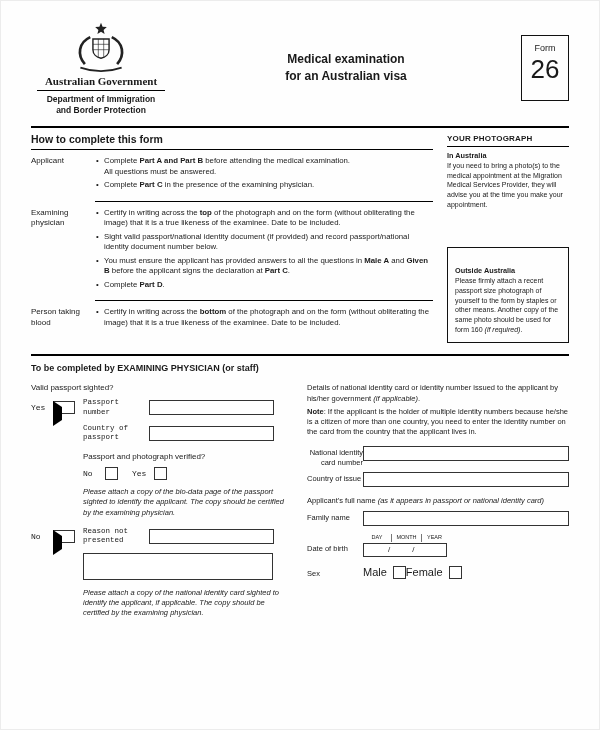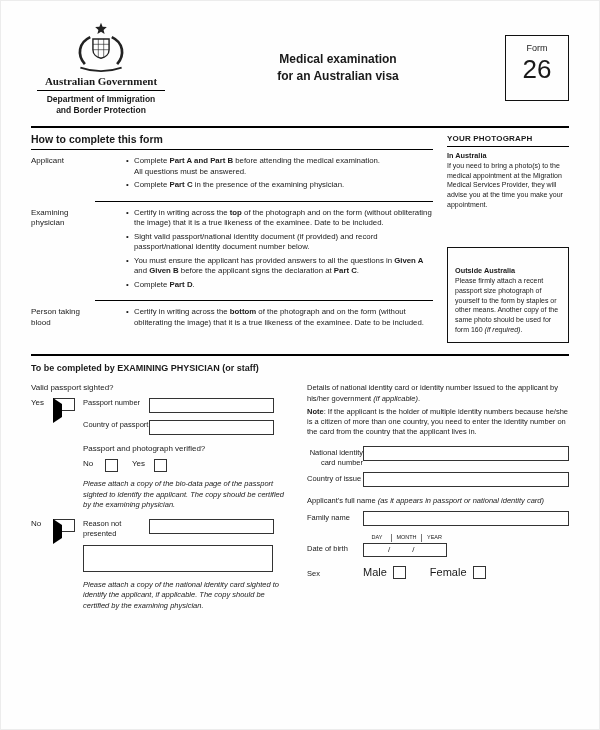--- a/index.html
+++ b/index.html
@@ -9,51 +9,51 @@
           padding:20px 30px 0 30px; position:relative; overflow:hidden; }
 
   
   .hdr { display:flex; }
   .crest-block { width:140px; text-align:center; }
   .crest-block svg { display:block; margin:0 auto; }
   .gov-name { font-family:"Liberation Serif", serif; font-weight:bold; font-size:11px; margin-top:2px; }
   .gov-rule { border-top:1px solid #000; margin:3px 6px 3px 6px; }
   .dept { font-weight:bold; font-size:8.5px; line-height:1.3; }
   .title-block { flex:1; text-align:center; padding-top:30px; font-size:12px; font-weight:bold; line-height:1.45; }
-  .form-box { width:64px; height:66px; border:1.5px solid #111; margin-top:14px; text-align:center; padding-top:7px; }
+  .form-box { width:48px; height:66px; border:1.5px solid #111; margin-top:14px; text-align:center; padding-top:7px; }
   .form-box .flbl { font-size:9px; }
   .form-box .fnum { font-size:26px; line-height:1.1; margin-top:2px; }
 
   .rule2 { border-top:2.3px solid #000; }
   .thin  { border-top:1px solid #000; }
 
   
   .cols { display:flex; gap:14px; margin-top:10px; }
   .lcol { width:402px; }
   .rcol { flex:1; }
   .howto-h { font-size:10.5px; font-weight:bold; margin:5px 0 4px 0; }
-  .irow { display:flex; padding:6px 0 7px 0;gap:30px; }
+  .irow { display:flex; padding:6px 0 7px 0; }
   .irow .lab { width:64px; font-size:8px; line-height:1.3; padding-right:4px; }
   .bullets { flex:1; font-size:7.8px; line-height:1.35; }
   .bullet { position:relative; padding-left:9px; margin-bottom:3px; white-space:pre-line; }
   .bullet::before { content:"\2022"; position:absolute; left:1px; top:0; }
   .sep-ind { border-top:1px solid #000; margin-left:64px; }
 
   .photo-h { font-size:8px; font-weight:bold; margin:6px 0 3px 0; letter-spacing:.2px; }
   .photo-sub { font-size:7.3px; font-weight:bold; margin-top:4px; }
   .photo-txt { font-size:7px; line-height:1.38; margin-top:1px; }
   .outside-box { border:1px solid #111; padding:6px 7px 8px 7px; margin-top:38px; }
 
   
   .phys-h { font-size:9px; font-weight:bold; margin:7px 0 10px 0; }
   .fcols { display:flex; gap:16px; }
   .f-left { width:260px; }
   .f-right { flex:1; }
   .q { font-size:8px; margin-bottom:6px; }
-  .frow { display:flex; margin-bottom:7px; }
+  .frow { display:flex; align-items:center; margin-bottom:7px;font-family:Liberation Mono, monospace; }
   .w-yn { width:22px; font-size:8px; }
   .cb { width:13px; height:13px; border:1px solid #333; background:#fff; display:inline-block; flex:0 0 auto; }
   .cb-arrow { width:22px; height:13px; border:1px solid #333; background:#fff; position:relative; margin-right:8px; flex:0 0 auto; }
   .cb-arrow::before { content:""; position:absolute; left:-1px; top:-1px;
        border-left:9px solid #000; border-top:6.5px solid transparent; border-bottom:6.5px solid transparent; height:13px; }
   .flabel { font-size:7.5px; width:66px; line-height:1.25; }
   .ibox { border:1px solid #333; height:15px; background:#fff; }
   .ind { margin-left:52px; }
   .note-it { font-style:italic; font-size:7.5px; line-height:1.38; margin:1px 0 9px 52px; width:208px; }
   .bigbox { width:190px; height:27px; border:1px solid #333; margin:0 0 8px 52px; background:#fff; }
@@ -120,21 +120,21 @@
           <div class="bullet">Complete <b>Part C</b> in the presence of the examining physician.</div>
         </div>
       </div>
       <div class="sep-ind"></div>
 
       <div class="irow">
         <div class="lab">Examining physician</div>
         <div class="bullets">
           <div class="bullet">Certify in writing across the <b>top</b> of the photograph and on the form (without obliterating the image) that it is a true likeness of the examinee. Date to be included.</div>
           <div class="bullet">Sight valid passport/national identity document (if provided) and record passport/national identity document number below.</div>
-          <div class="bullet">You must ensure the applicant has provided answers to all the questions in <b>Given A</b> and <b>Given B</b> before the applicant signs the declaration at <b>Part C</b>.</div>
+          <div class="bullet">You must ensure the applicant has provided answers to all the questions in <b>Male A</b> and <b>Given B</b> before the applicant signs the declaration at <b>Part C</b>.</div>
           <div class="bullet">Complete <b>Part D</b>.</div>
         </div>
       </div>
       <div class="sep-ind"></div>
 
       <div class="irow">
         <div class="lab">Person taking blood</div>
         <div class="bullets">
           <div class="bullet">Certify in writing across the <b>bottom</b> of the photograph and on the form (without obliterating the image) that it is a true likeness of the examinee. Date to be included.</div>
         </div>
@@ -229,19 +229,19 @@
             <span class="slash1">/</span>
             <span class="slash2">/</span>
           </span>
         </span>
       </div>
 
       <div class="sexrow">
         <span class="rlabel">Sex</span>
         <span class="sexlbl">Male</span>
         <span class="cb"></span>
-        <span class="sexlbl" style="margin-left:24px;">Female</span>
+        <span class="sexlbl" style="margin-left:0;">Female</span>
         <span class="cb"></span>
       </div>
     </div>
   </div>
 
 </div>
 
 </body></html>

